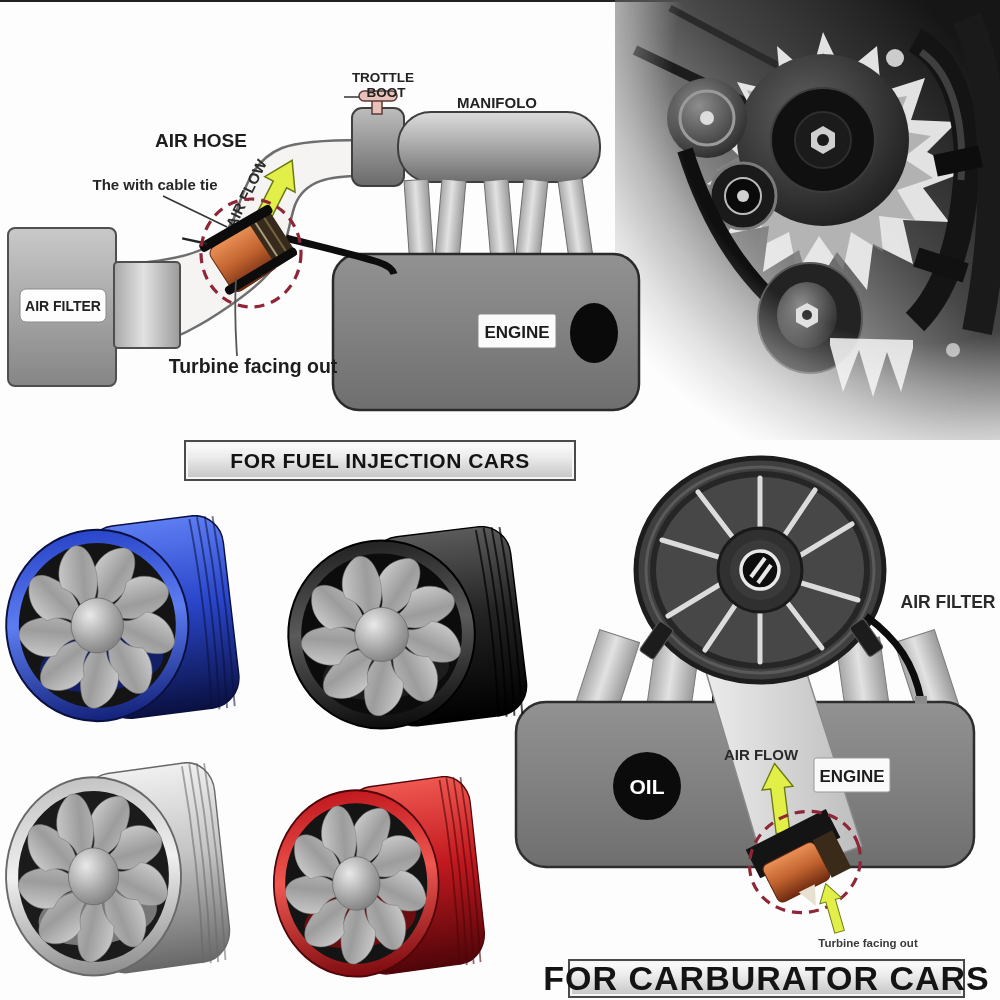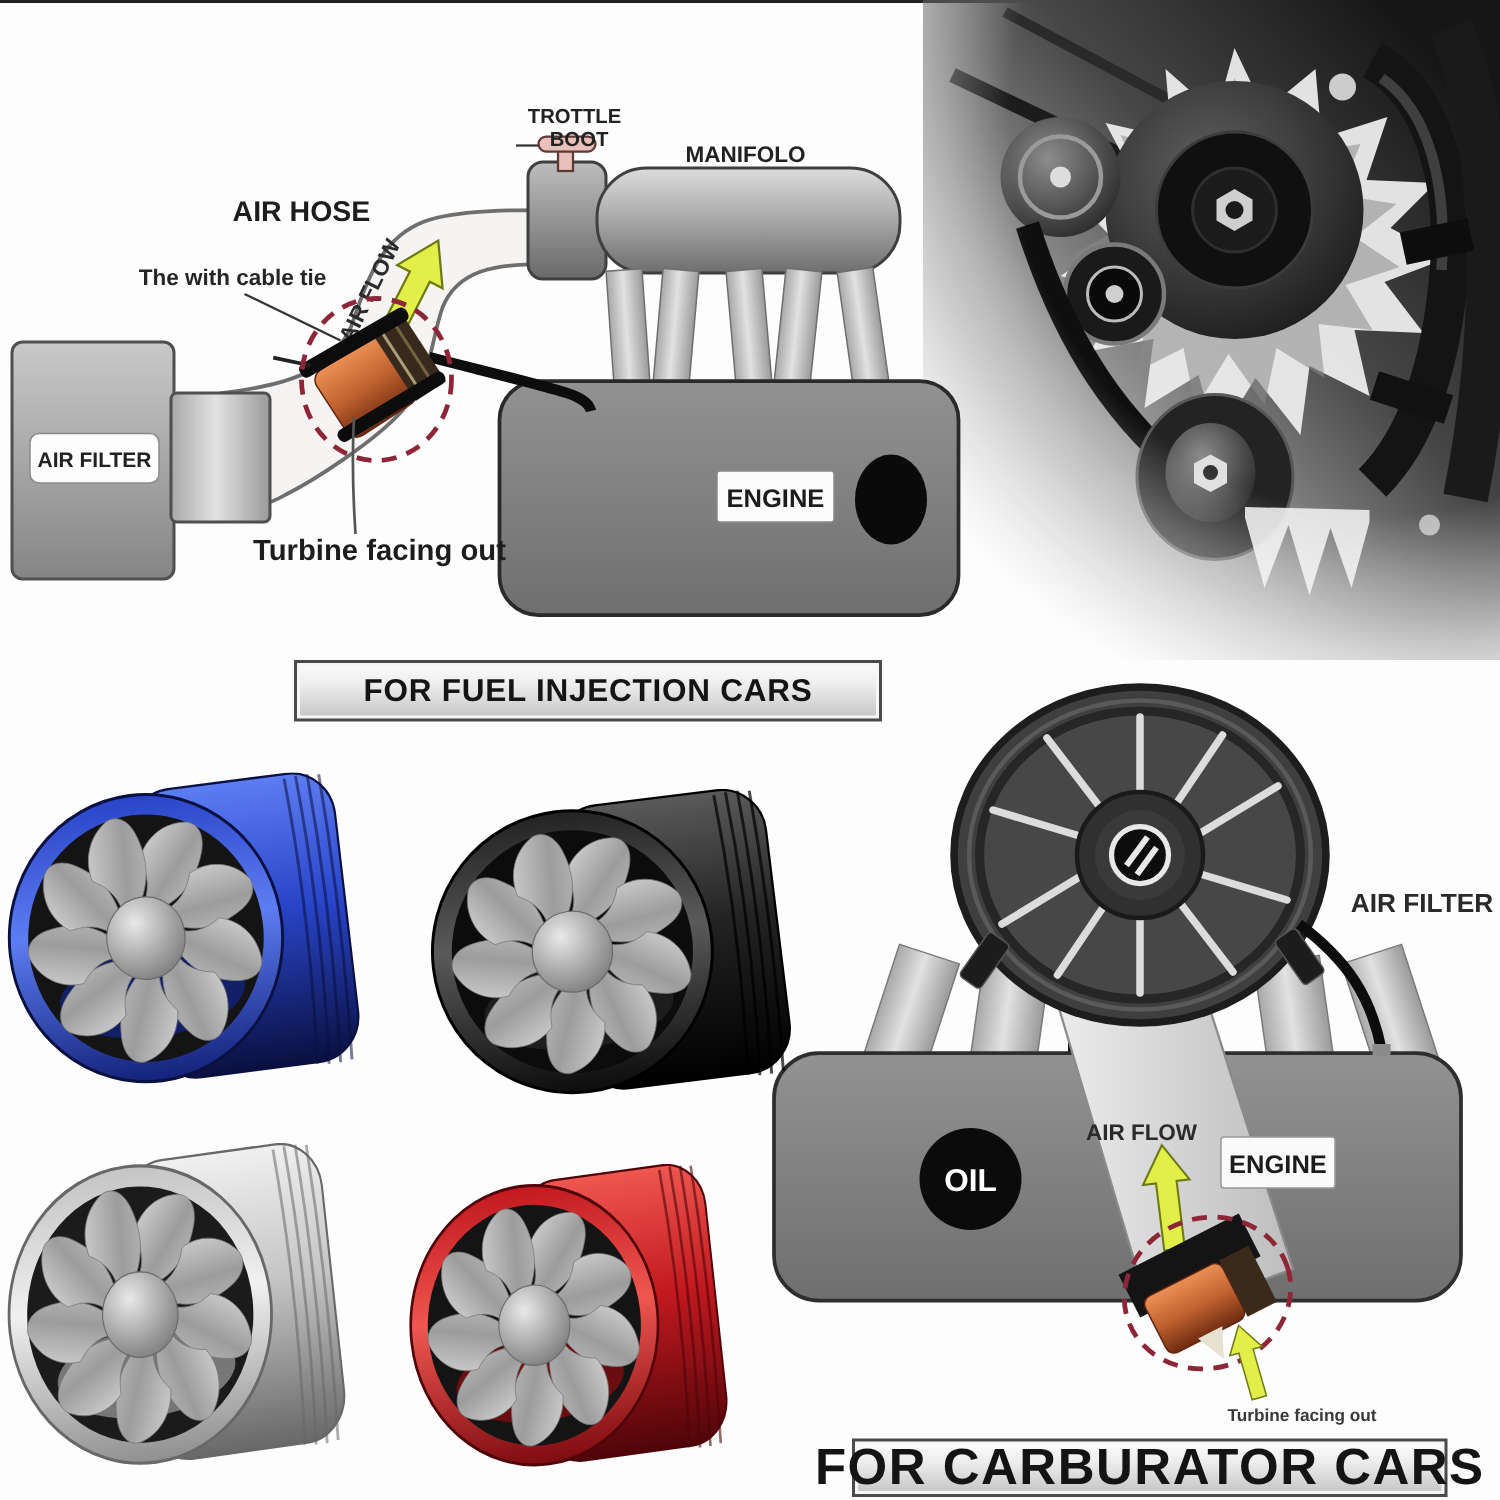--- a/index.html
+++ b/index.html
@@ -13,21 +13,21 @@
     position:absolute;left:250px;top:6px;margin:0;
     font-size:31px;font-weight:bold;letter-spacing:1.5px;color:#161616;
     border-bottom:4px solid #161616;padding:0 3px 2px 3px;
   }
   .banner{
     position:absolute;display:flex;align-items:center;justify-content:center;
     background:linear-gradient(180deg,#fdfdfd 0%,#ececec 40%,#c4c4c4 100%);
     border:2px solid #4a4a4a;box-shadow:inset 0 0 0 2px #f6f6f6;
     font-weight:bold;color:#141414;white-space:nowrap;
   }
-  .banner.fuel{left:196px;top:440px;width:388px;height:37px;font-size:21px;letter-spacing:.5px;}
+  .banner.fuel{left:184px;top:440px;width:388px;height:37px;font-size:21px;letter-spacing:.5px;}
   .banner.carb{left:568px;top:959px;width:393px;height:35px;font-size:34px;letter-spacing:1px;}
   .photo{
     position:absolute;left:615px;top:0;width:385px;height:440px;
     -webkit-mask-image:radial-gradient(130% 120% at 80% 18%, #000 50%, rgba(0,0,0,.55) 63%, transparent 77%);
             mask-image:radial-gradient(130% 120% at 80% 18%, #000 50%, rgba(0,0,0,.55) 63%, transparent 77%);
   }
   .fan{position:absolute;}
   .fan svg{display:block;width:100%;height:100%;}
   svg text{font-family:"Liberation Sans", sans-serif;}
 </style>

